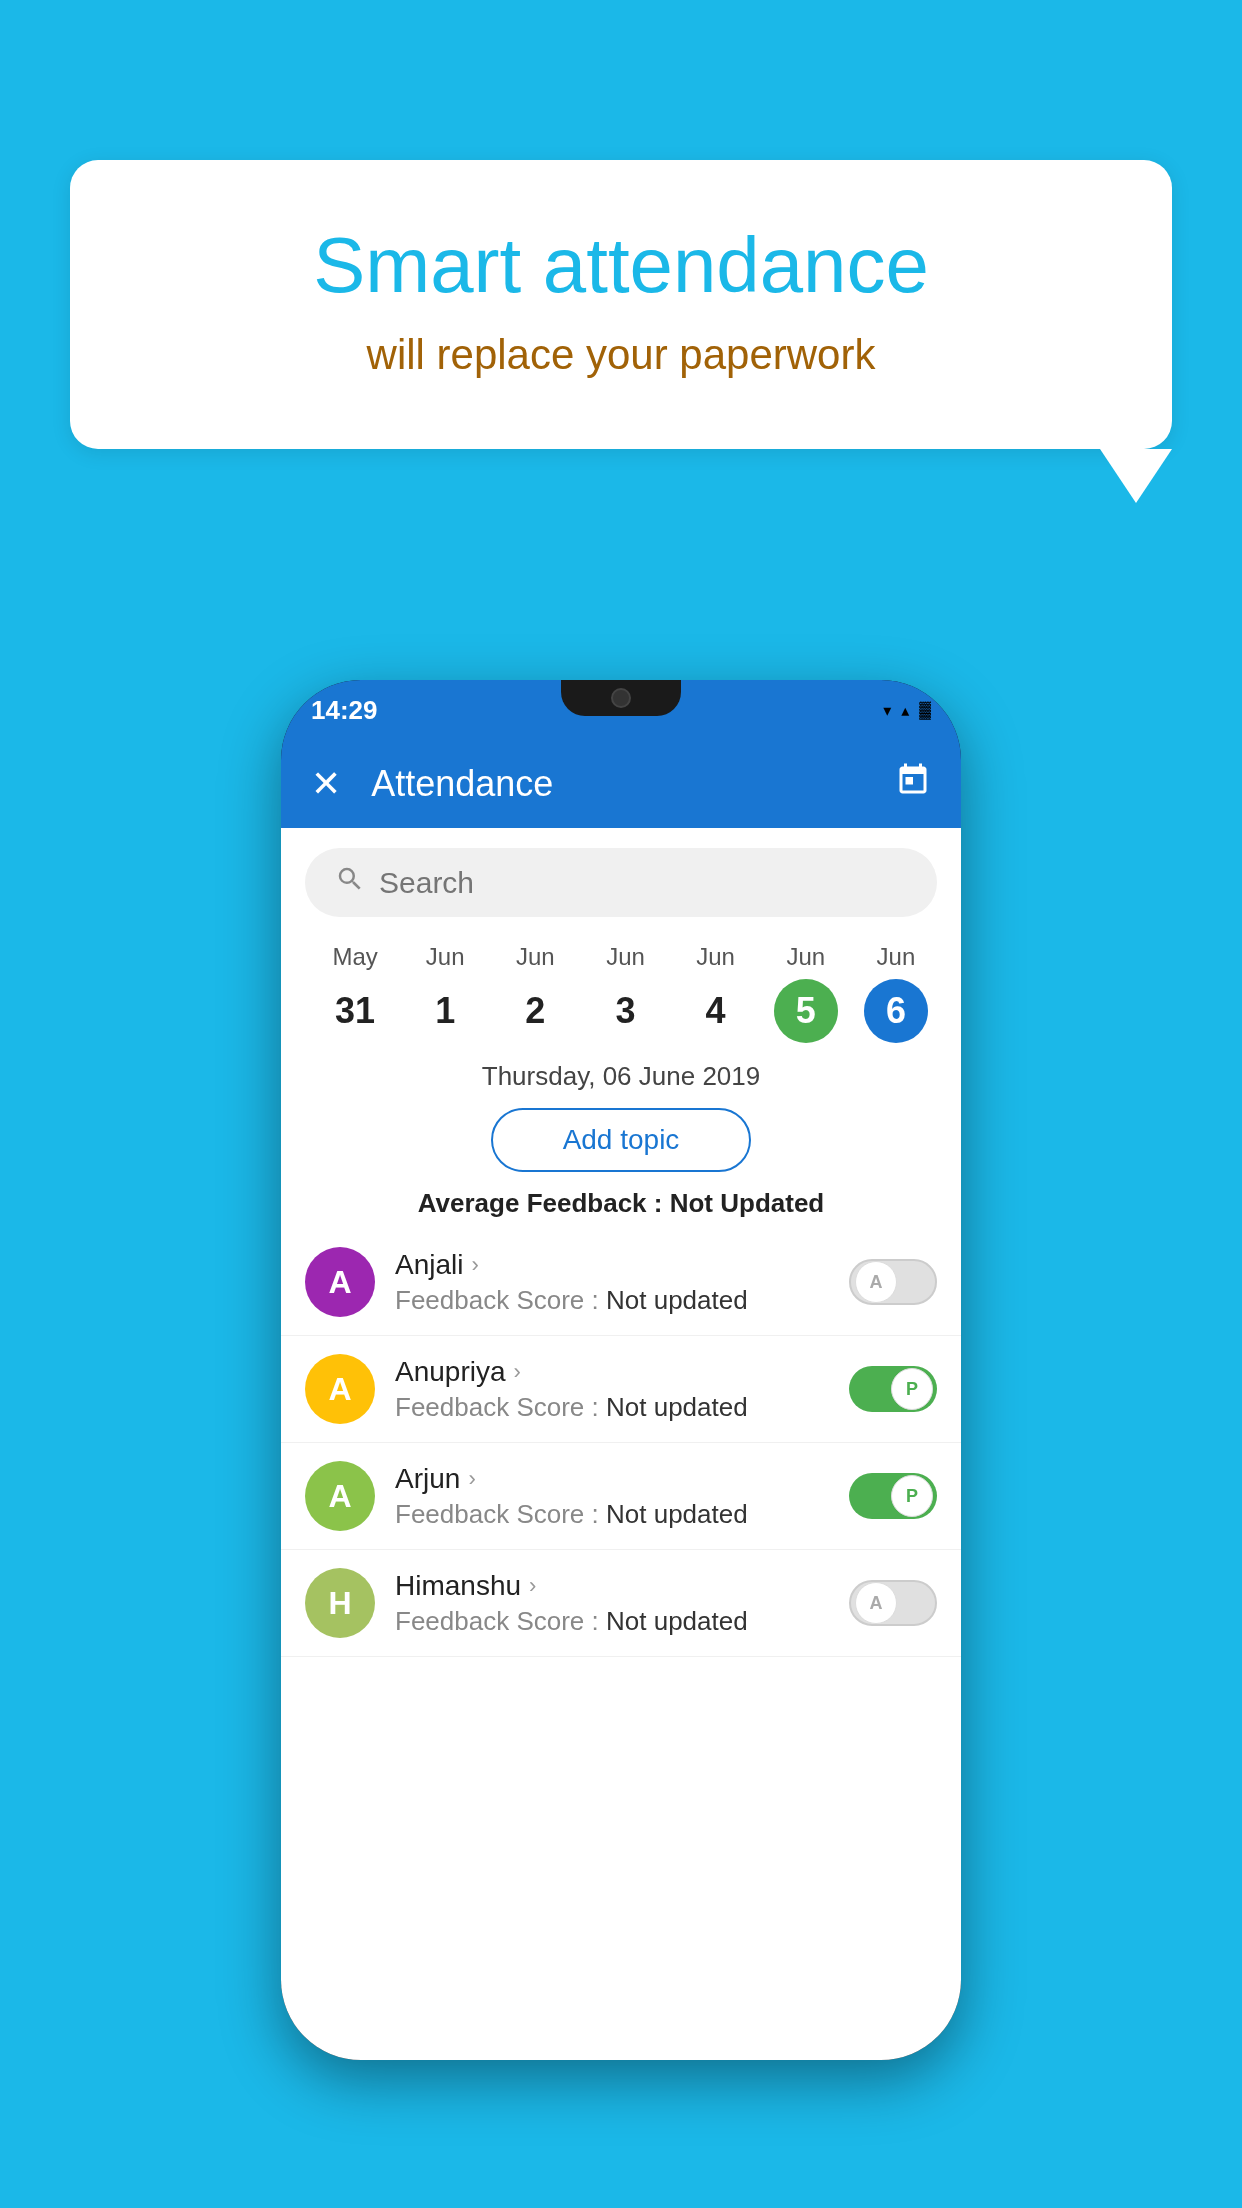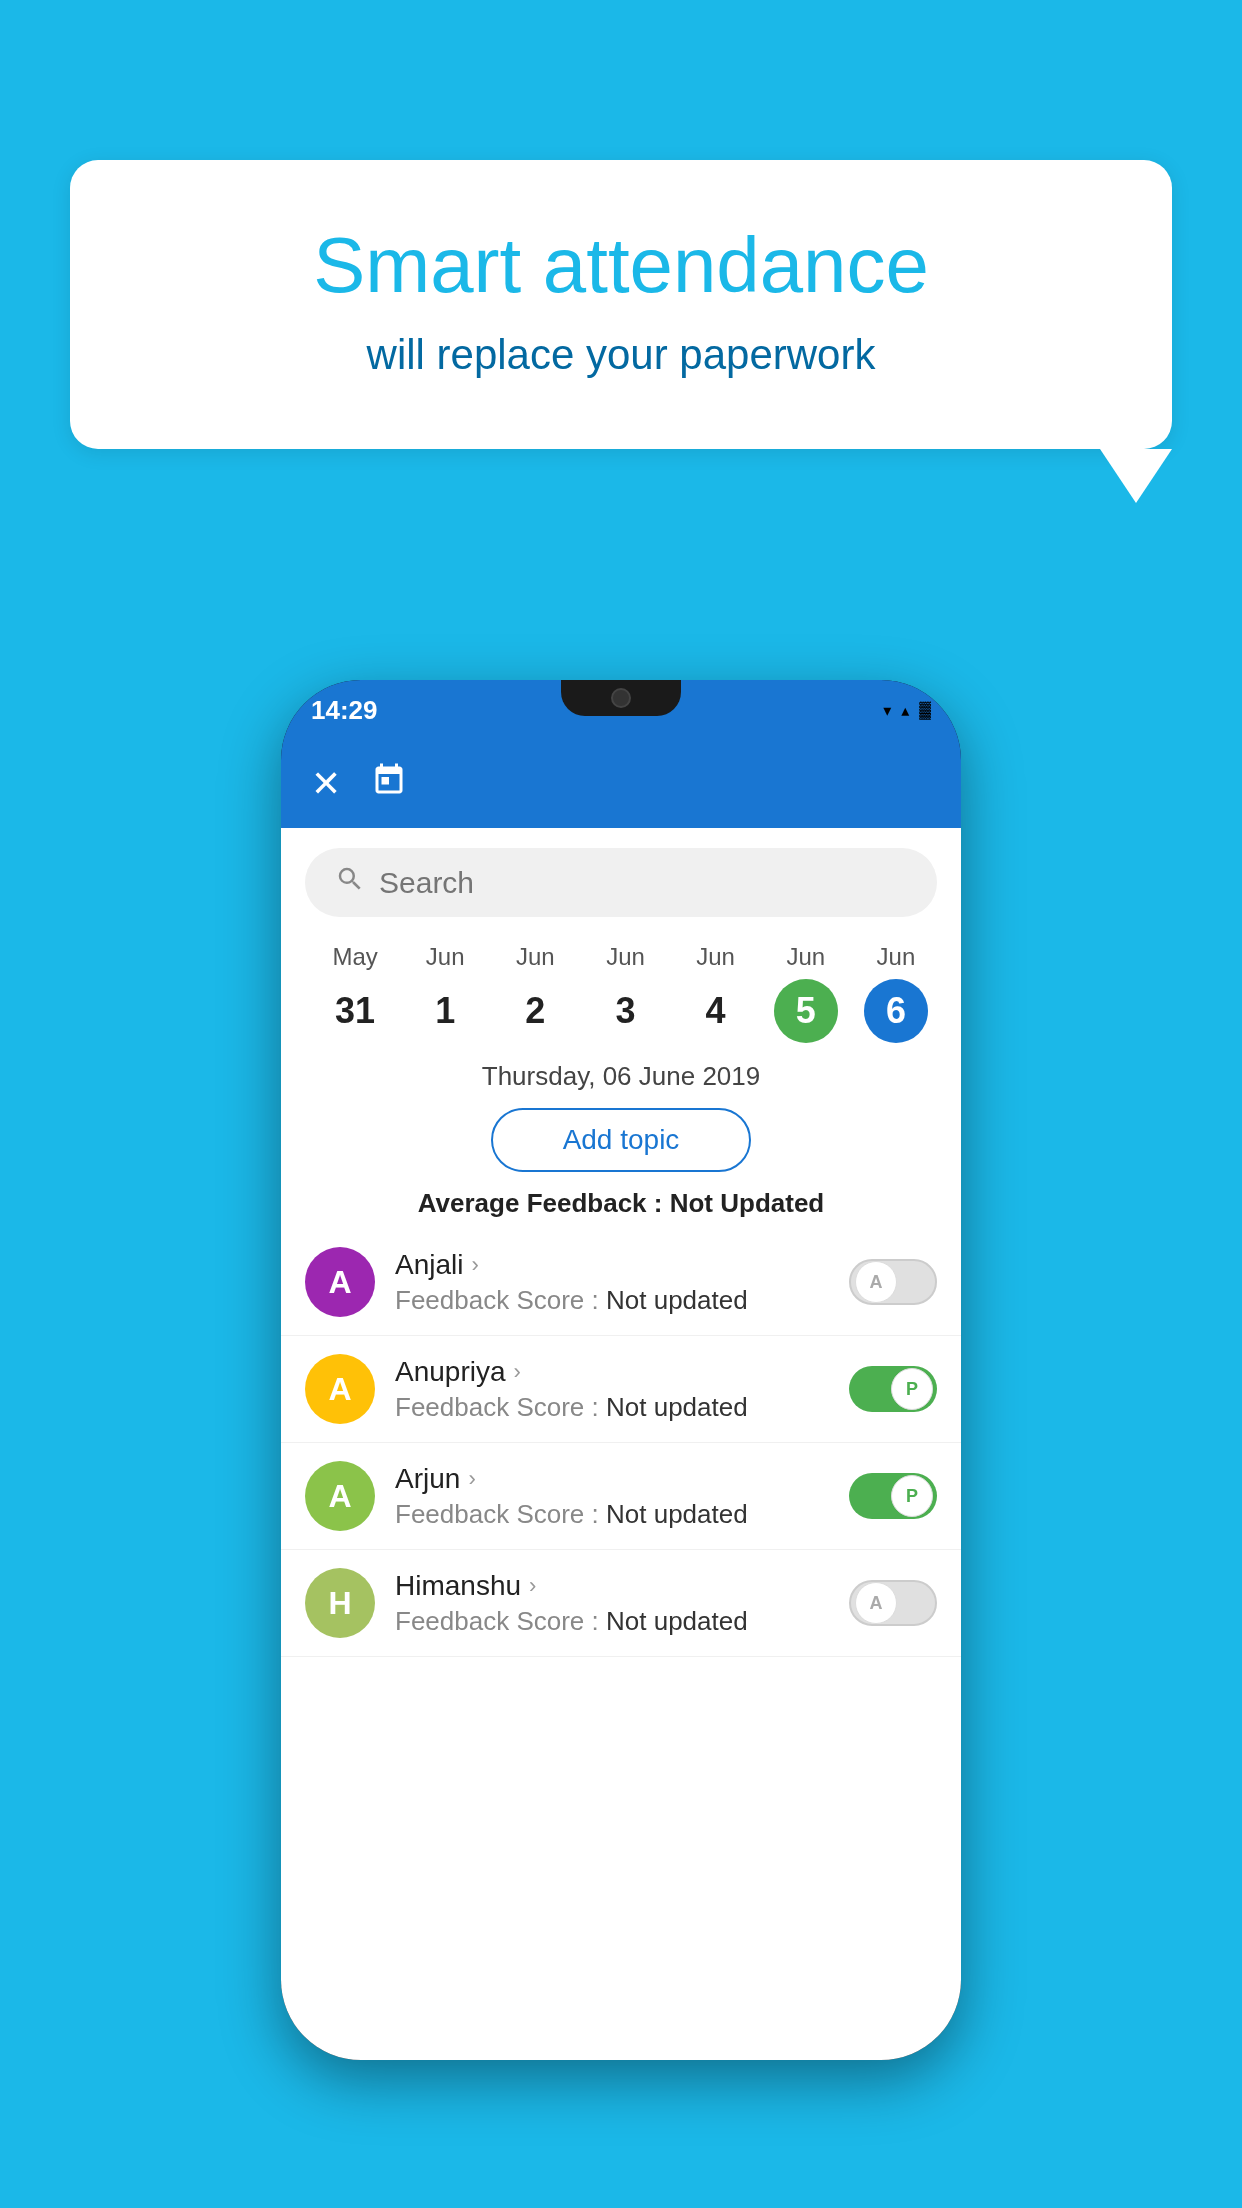--- a/index.html
+++ b/index.html
@@ -34,21 +34,21 @@
     }
 
     .speech-bubble-title {
       color: #1bb8e8;
       font-size: 78px;
       font-weight: 400;
       margin-bottom: 20px;
     }
 
     .speech-bubble-subtitle {
-      color: #0369a1;
+      color: #a16207;
       font-size: 42px;
       font-weight: 300;
     }
 
     .speech-bubble-arrow {
       width: 0;
       height: 0;
       border-left: 36px solid transparent;
       border-right: 36px solid transparent;
       border-top: 54px solid white;
@@ -404,20 +404,21 @@
       <span class="status-time">14:29</span>
       <div class="status-icons">
         <span>▾</span>
         <span>▴</span>
         <span>▓</span>
       </div>
     </div>
 
     <div class="app-bar">
       <span class="app-bar-close">✕</span>
+      <span class="app-bar-title">Attendance</span>
       <span class="app-bar-calendar">
         <svg width="36" height="36" viewBox="0 0 24 24" fill="white">
           <path d="M19 3h-1V1h-2v2H8V1H6v2H5c-1.1 0-2 .9-2 2v14c0 1.1.9 2 2 2h14c1.1 0 2-.9 2-2V5c0-1.1-.9-2-2-2zm0 16H5V8h14v11zM7 10h5v5H7z"></path>
         </svg>
       </span>
     </div>
 
     <div class="screen-content">
 
       <div class="search-bar">

